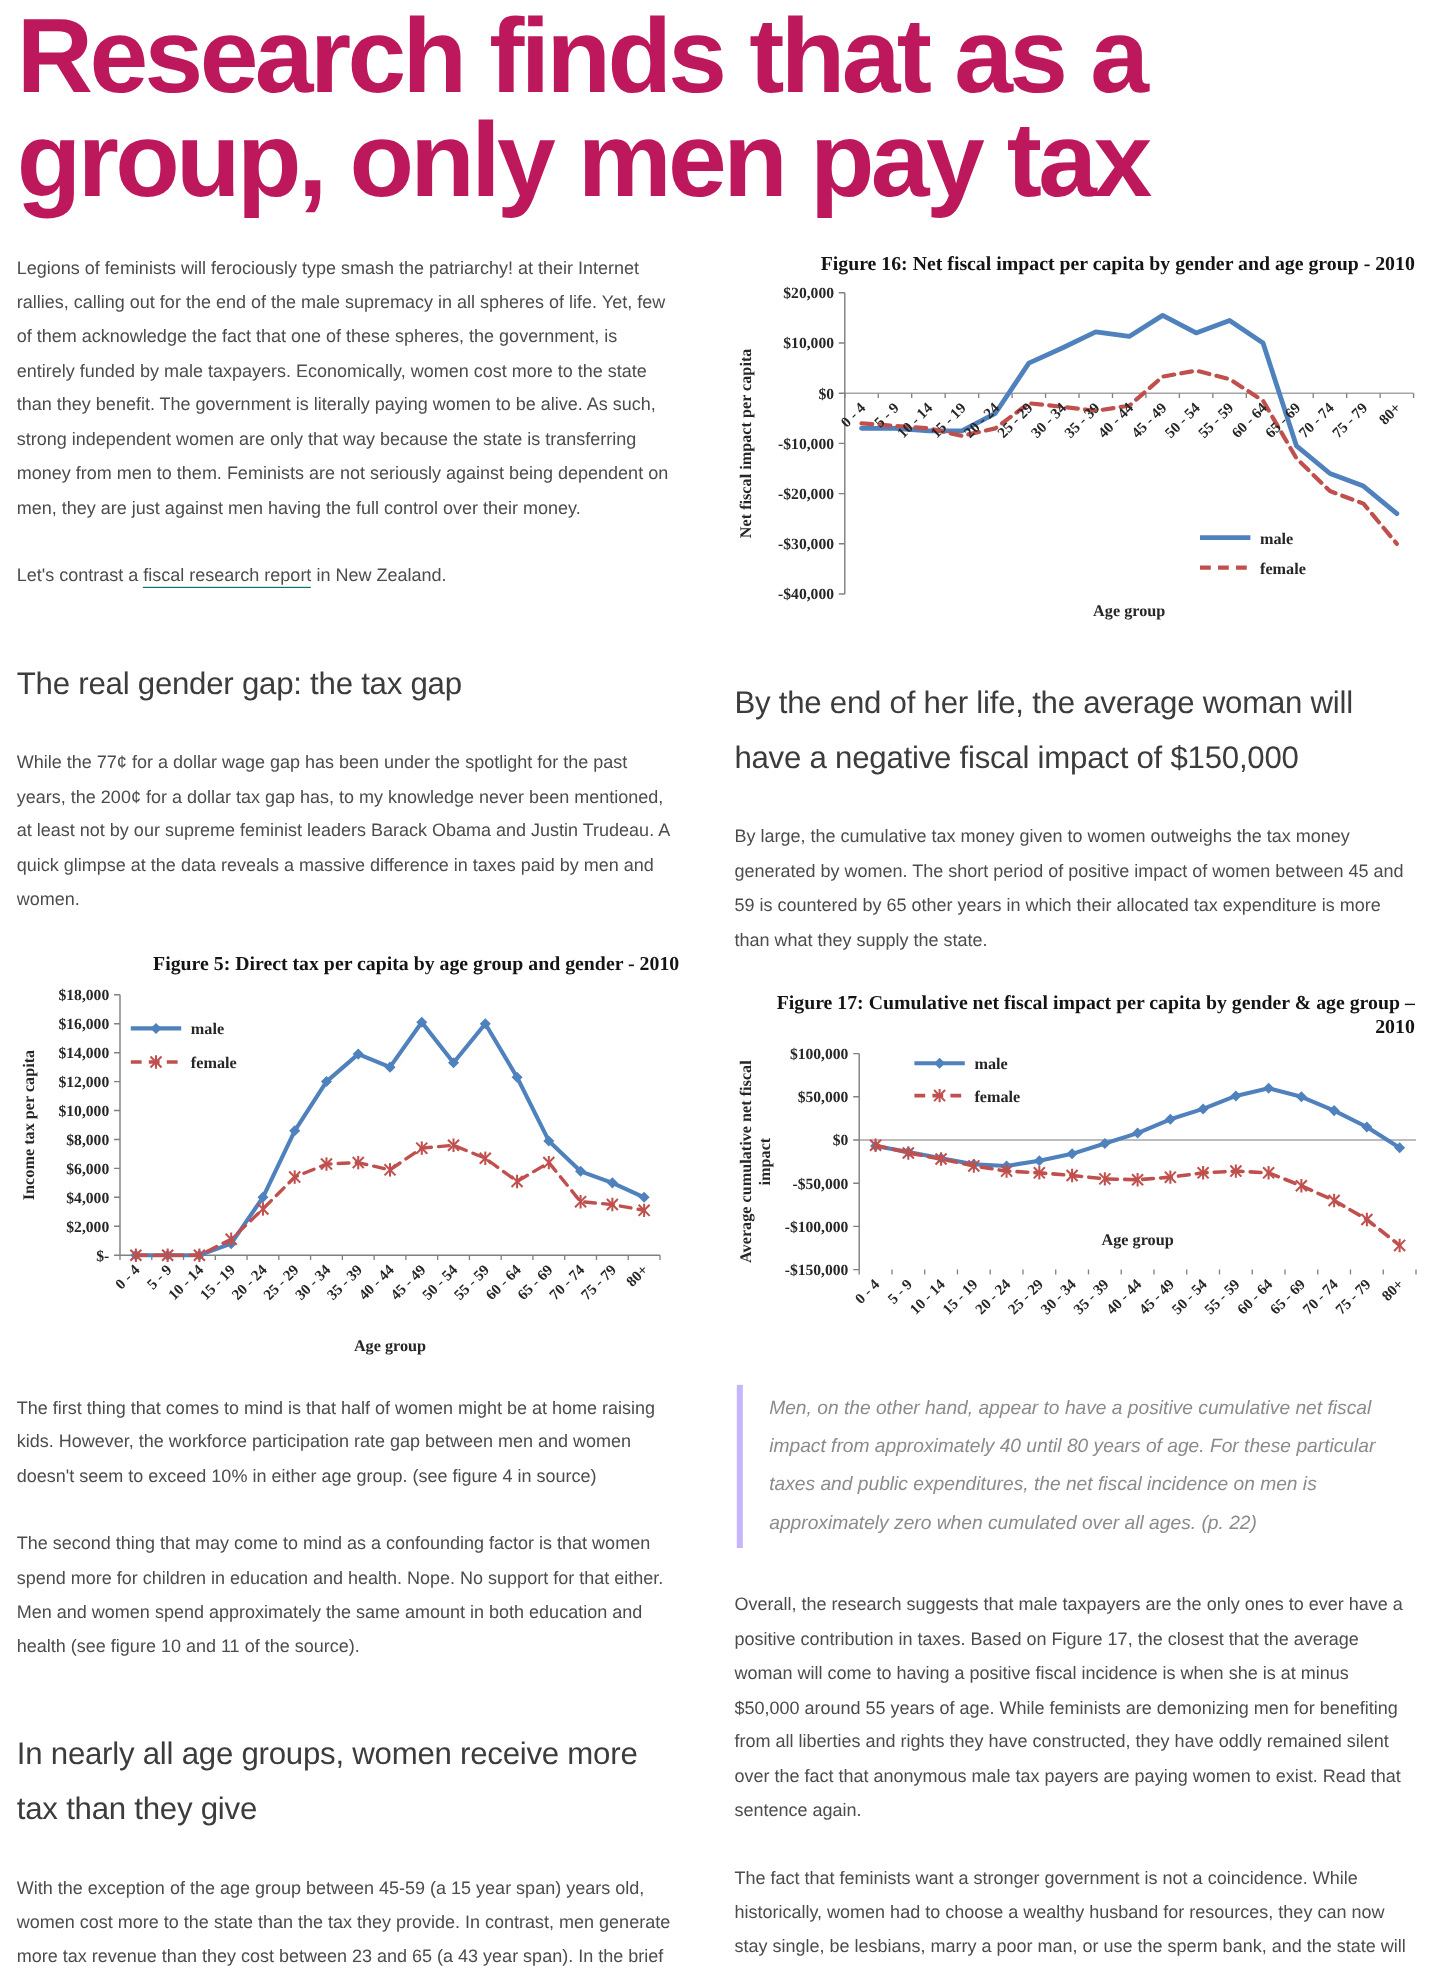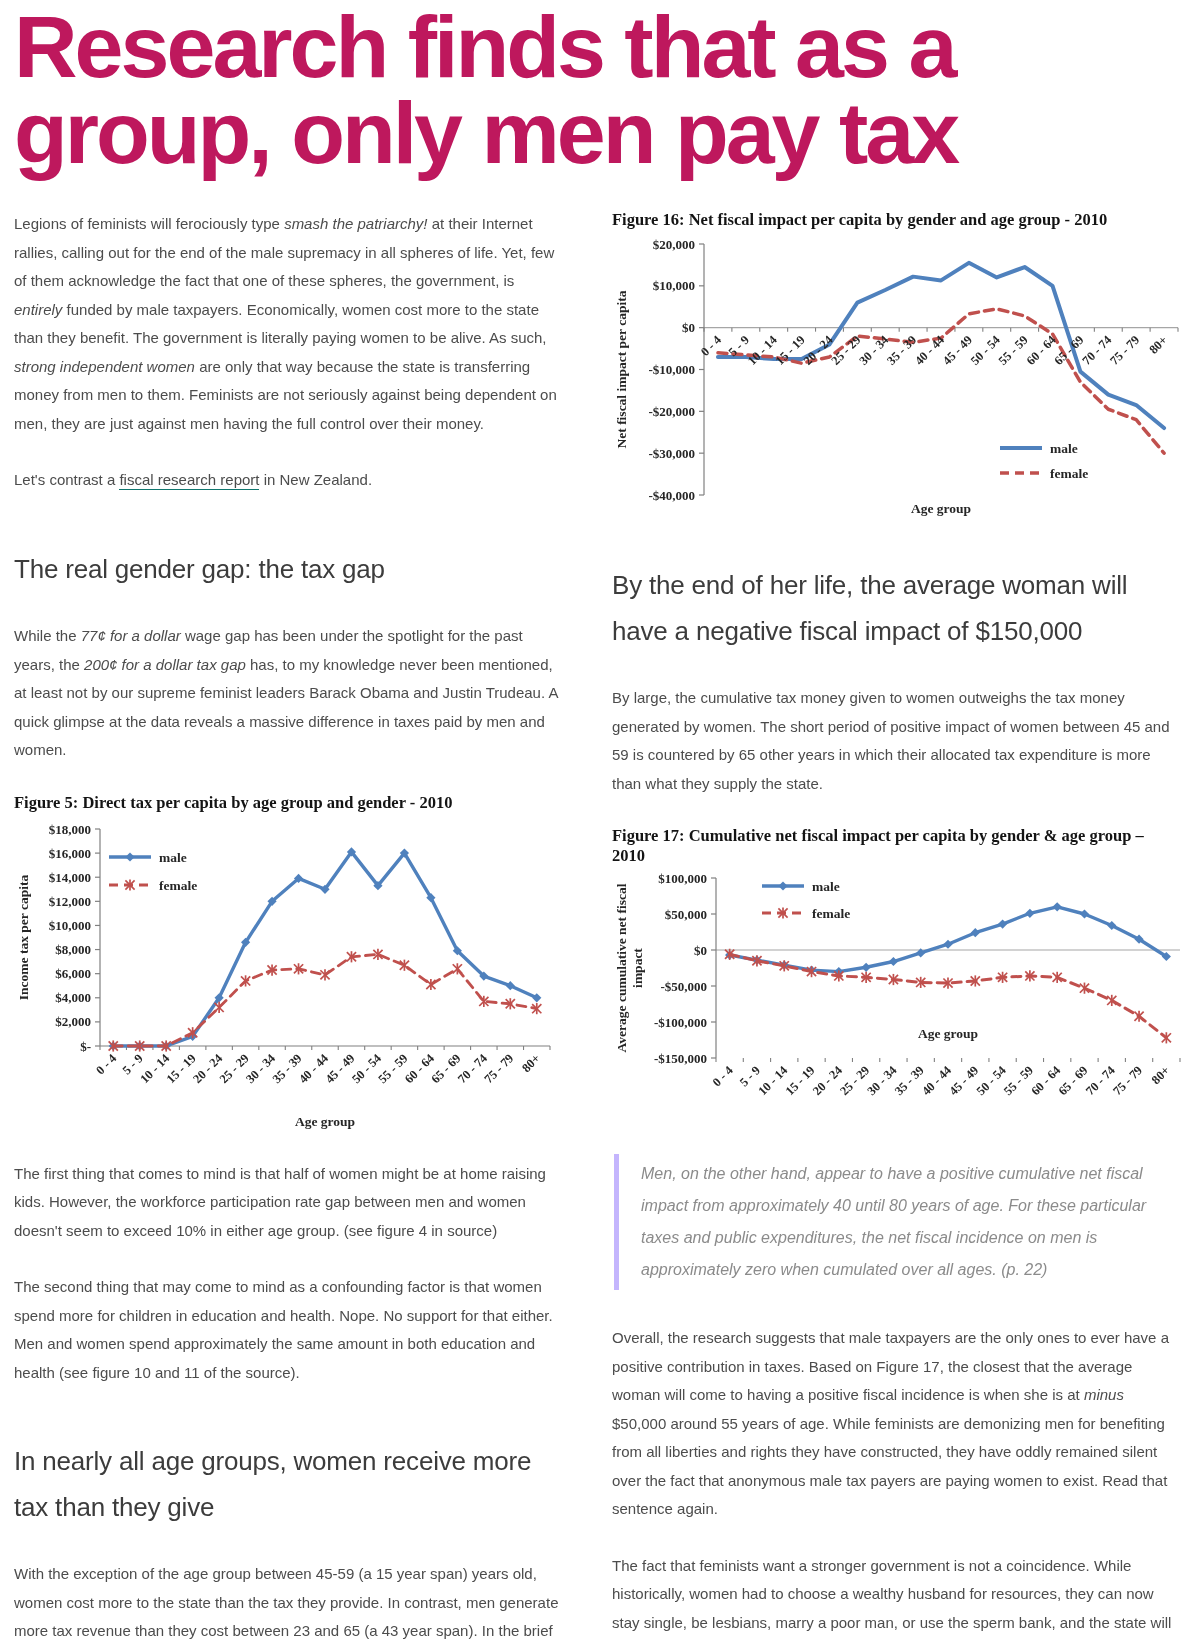--- a/index.html
+++ b/index.html
@@ -10,32 +10,32 @@
     font-size:88px;line-height:0.98;font-weight:bold;color:#be185d;
     letter-spacing:-3px;margin:4px 0 28px 0;
   }
 
   .cols{display:flex;gap:46px;align-items:flex-start;}
   .col-left{flex:0 0 552px;}
   .col-right{flex:1;min-width:0;}
 
   p.body{font-size:15px;line-height:1.9;margin:28px 0;color:#4c4c4c;}
   p.body:first-child{margin-top:6px;}
-  .it{font-style:italic;}
+  .it{}
   .lnk{color:#4c4c4c;border-bottom:1px solid #0f766e;padding-bottom:1px;cursor:pointer;text-decoration:none;}
 
   h2.section{
     font-size:26px;font-weight:500;color:#3c3c3c;letter-spacing:-0.2px;
     line-height:1.75;margin:52px 0 30px 0;
   }
 
   figure.chart-fig{margin:14px 0 18px 0;}
   .cap{
     font-family:"Liberation Serif", serif;font-weight:bold;font-size:16.5px;
-    color:#141414;text-align:left;margin:6px 0 4px 0;
+    color:#141414;text-align:right;margin:6px 0 4px 0;
   }
   .chart-box{width:100%;}
   .chart-box svg{display:block;margin:0 auto;}
 
   blockquote.pull{
     margin:34px 0 34px 2px;padding:4px 0 4px 22px;border-left:5px solid #c4b5fd;
     font-size:16px;font-style:italic;line-height:2.0;color:#8b8b8b;
   }
 </style>
 </head>

